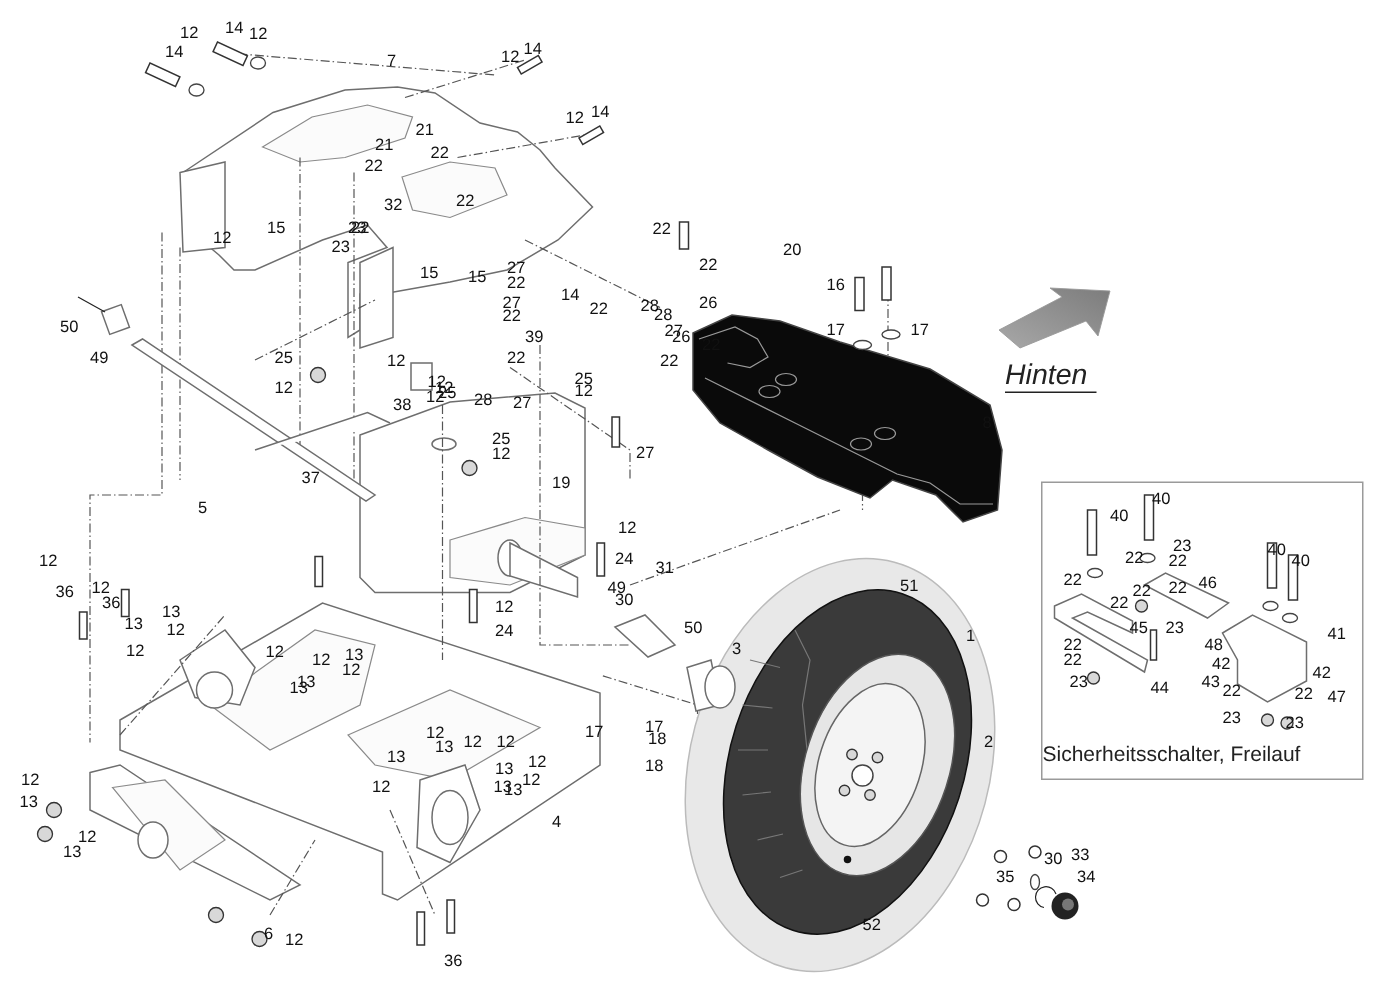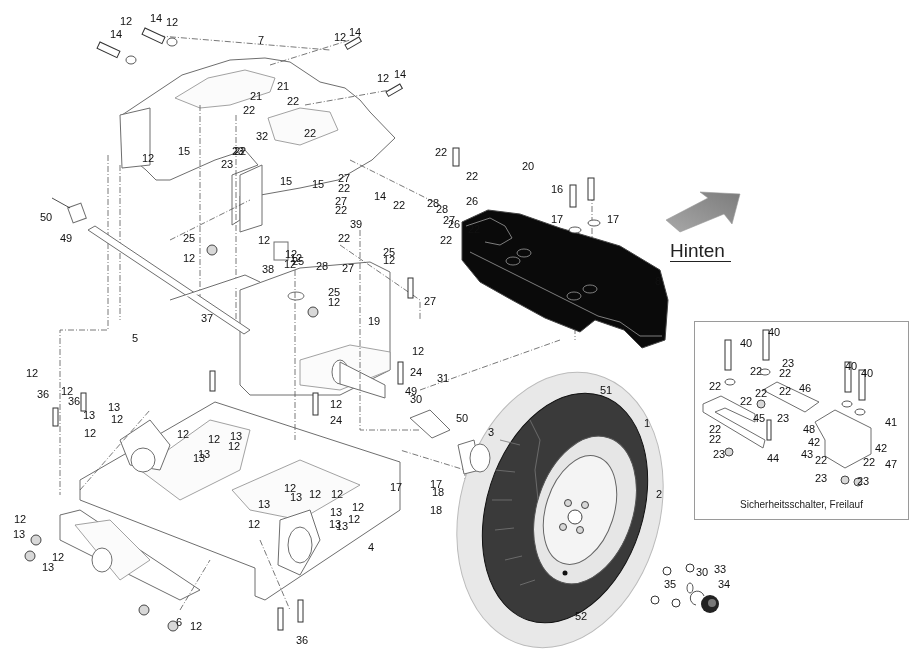--- a/index.html
+++ b/index.html
@@ -16,24 +16,24 @@
   .weight-edge { fill: none; stroke: #9a9a9a; stroke-width: 0.8; }
   .tire { fill: #3a3a3a; stroke: #111; stroke-width: 1; }
   .tread { fill: none; stroke: #777; stroke-width: 0.8; }
   .rim { fill: #e6e6e6; stroke: #555; stroke-width: 1; }
   .wheel-bg { fill: #e8e8e8; stroke: #bbb; stroke-width: 1; }
   .bolt { fill: #ffffff; stroke: #333; stroke-width: 1; }
   .washer { fill: #ffffff; stroke: #444; stroke-width: 0.9; }
   .nut { fill: #d8d8d8; stroke: #333; stroke-width: 0.9; }
   #inset { position: absolute; left: 694px; top: 321px; width: 213px; height: 197px;
            border: 1px solid #9a9a9a; background: #fff; }
-  #inset-caption { position: absolute; left: 0; right: 0; bottom: 9px; text-align: center;
-           font-size: 10px; color: #222; }
+  #inset-caption { position: absolute; left: 0; right: 0; bottom: 9px; 
+           font-size: 14px; color: #222; }
   #hinten-label { position: absolute; left: 670px; top: 240px; font-size: 19px;
-           color: #222; border-bottom: 1.5px solid #222; padding: 0 6px 0 0;
+           font-style: italic; color: #222; border-bottom: 1.5px solid #222; padding: 0 6px 0 0;
            line-height: 21px; }
   #arrow { position: absolute; left: 660px; top: 186px; width: 90px; height: 50px; }
 </style>
 </head>
 <body>
 
 <svg id="diagram" viewBox="0 0 918 669" xmlns="http://www.w3.org/2000/svg">
 
   <g>
     <path class="part" d="M122,115 L182,75 L230,60 L265,58 L290,62 L320,82 L345,88 L360,100 L370,112 L395,138 L372,160 L338,180 L300,188 L255,196 L240,196 L240,220 L232,225 L232,175 L258,165 L245,150 L215,160 L170,180 L156,180 L146,170 L122,150 Z"></path>

